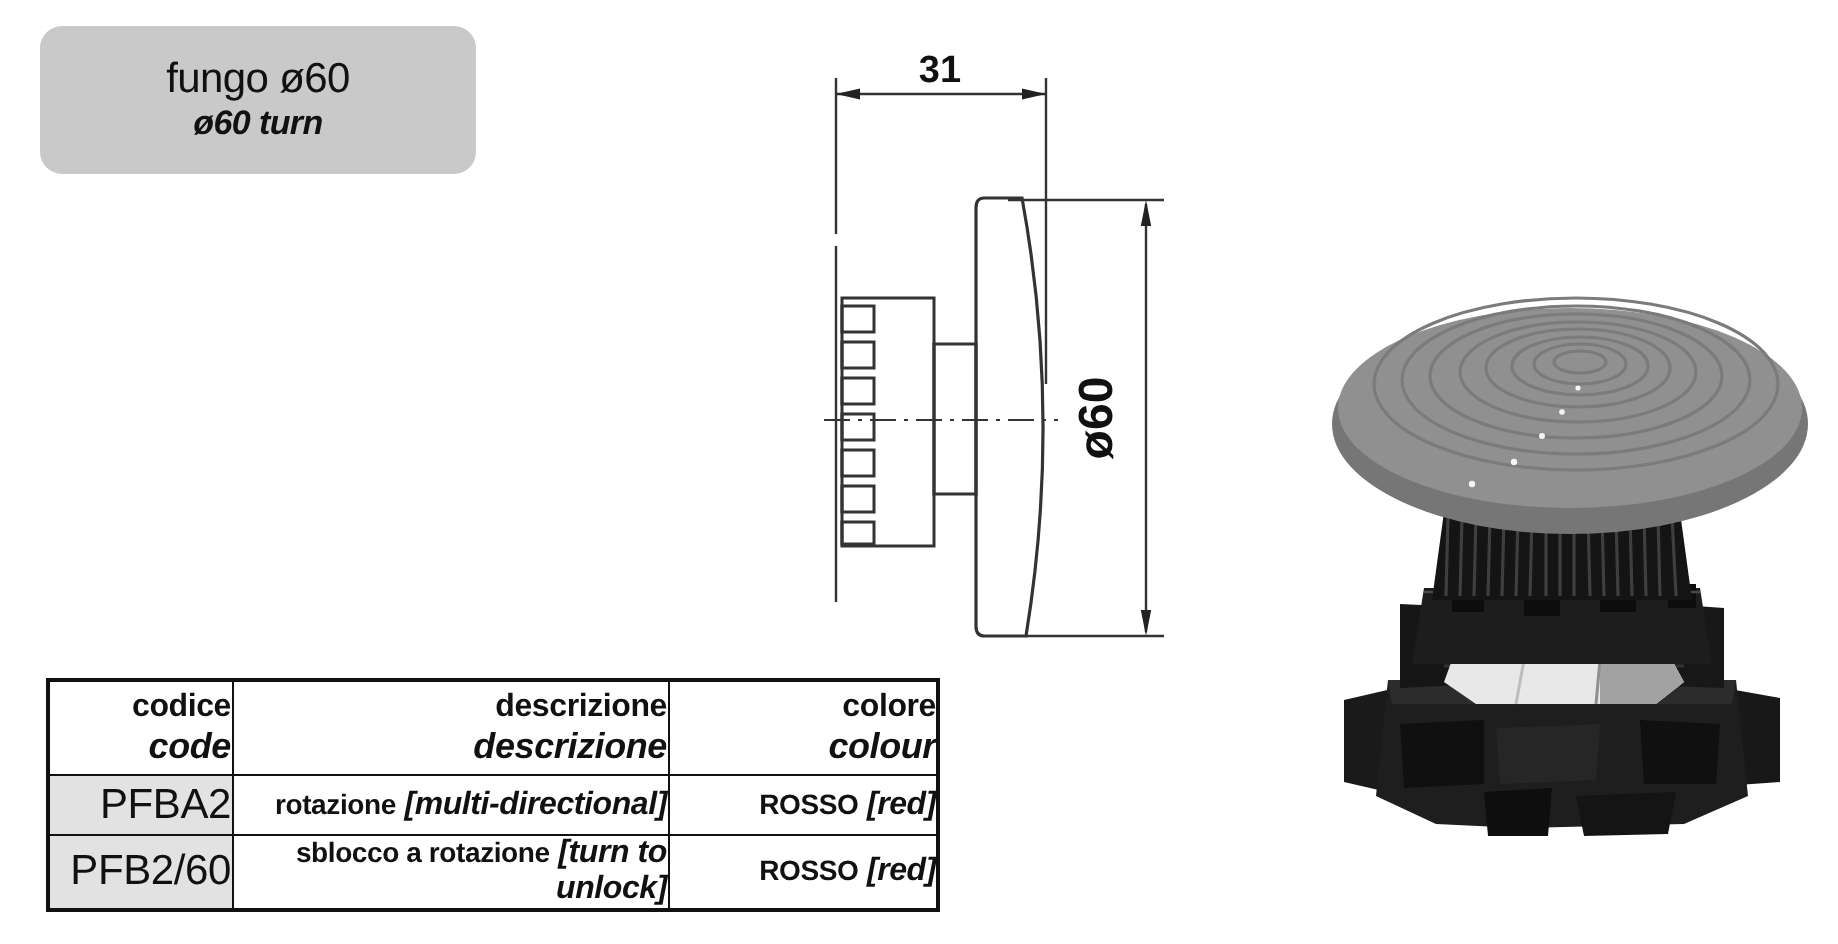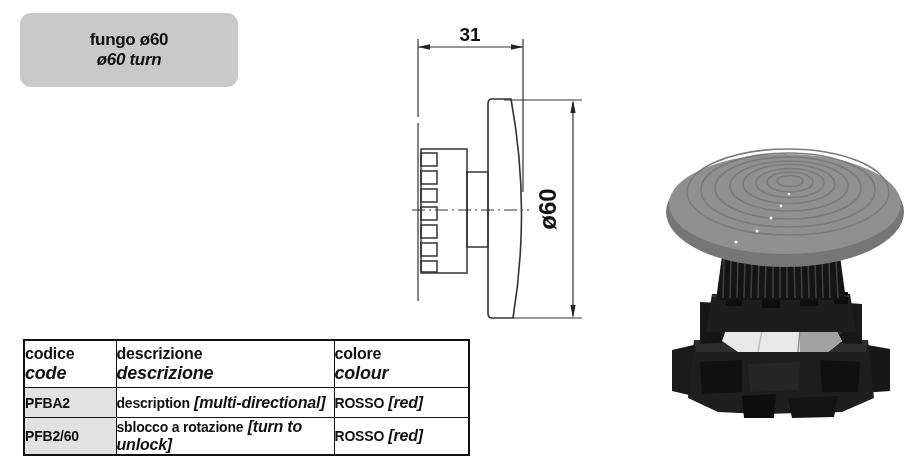--- a/index.html
+++ b/index.html
@@ -6,45 +6,45 @@
   .page{
     position:relative;width:919px;height:472px;background:#ffffff;overflow:hidden;
     font-family:"Liberation Sans",sans-serif;color:#111;
   }
   
   .badge{
     position:absolute;left:20px;top:13px;width:218px;height:74px;
     background:#c9c9c9;border-radius:11px;
     display:flex;flex-direction:column;align-items:center;justify-content:center;
   }
-  .badge .title{font-size:17px;font-weight:700;letter-spacing:-0.3px;line-height:1.15;}
+  .badge .title{font-size:21px;font-weight:400;letter-spacing:-0.3px;line-height:1.15;}
   .badge .subtitle{font-size:17px;font-weight:700;font-style:italic;letter-spacing:-0.3px;line-height:1.2;}
   
   .drawing{position:absolute;left:395px;top:10px;width:205px;height:325px;}
   .drawing text{font-family:"Liberation Sans",sans-serif;font-weight:700;fill:#111;}
   
   .photo{position:absolute;left:650px;top:135px;width:270px;height:290px;}
   
   .spec-table{
     position:absolute;left:23px;top:339px;width:445px;
     border-collapse:collapse;table-layout:fixed;
   }
   .spec-table td,.spec-table th{
-    border:1.5px solid #111;text-align:left;vertical-align:middle;padding:0;
+    border:1.5px solid #111;text-align:right;vertical-align:middle;padding:0;
     letter-spacing:-0.2px;
   }
   .spec-table{border:2.5px solid #111;}
   .spec-table th{height:46px;background:#fff;font-weight:700;}
   .spec-table td{height:29px;background:#fff;}
   .col-code{width:92px;}
   .col-desc{width:218px;}
   .col-col{width:135px;}
   .hdr-main{display:block;font-size:16px;font-weight:700;line-height:1.2;}
   .hdr-sub{display:block;font-size:18px;font-weight:700;font-style:italic;line-height:1.2;}
-  .cell-code{background:#e2e2e2 !important;font-weight:700;font-size:14px;}
+  .cell-code{background:#e2e2e2 !important;font-weight:400;font-size:21px;}
   .cell-main{font-weight:700;font-size:14px;}
   .cell-note{font-weight:700;font-style:italic;font-size:16px;}
 </style>
 </head>
 <body>
 
 <div class="page">
 
   <div class="badge">
     <div class="title">fungo ø60</div>
@@ -195,21 +195,21 @@
         <th>
           <span class="hdr-main">colore</span>
           <span class="hdr-sub">colour</span>
         </th>
       </tr>
     </thead>
     <tbody>
       <tr>
         <td class="cell-code">PFBA2</td>
         <td>
-          <span class="cell-main">description</span>
+          <span class="cell-main">rotazione</span>
           <span class="cell-note">[multi-directional]</span>
         </td>
         <td>
           <span class="cell-main">ROSSO</span>
           <span class="cell-note">[red]</span>
         </td>
       </tr>
       <tr>
         <td class="cell-code">PFB2/60</td>
         <td>

